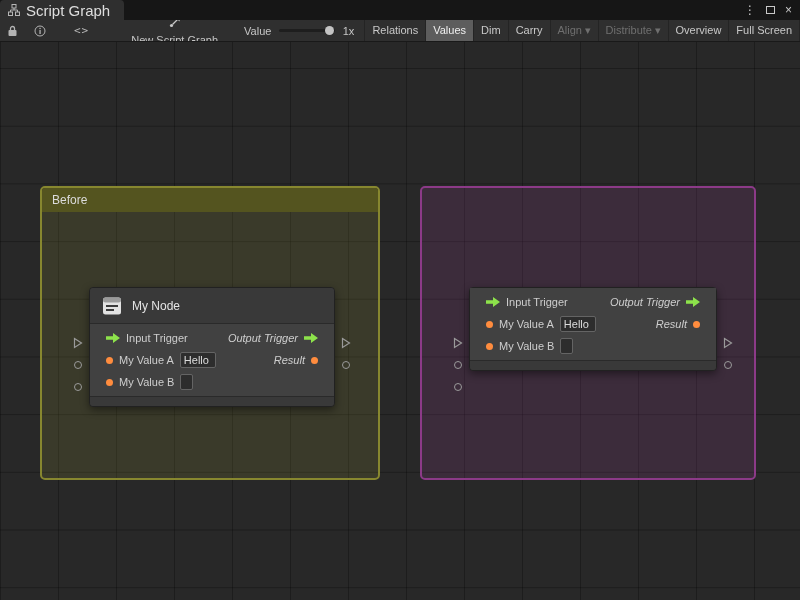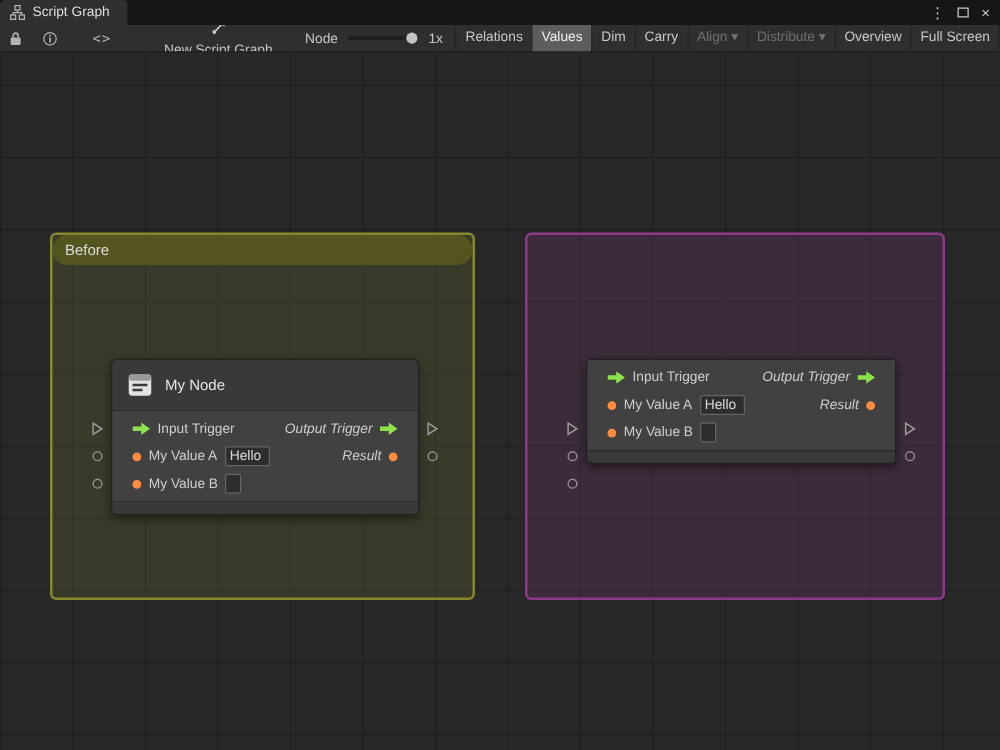--- a/index.html
+++ b/index.html
@@ -2,21 +2,21 @@
 <html style="--accent-green: #8de24b; --accent-orange: #ff8c3e; --before-border: #87872f; --before-header: #54541f; --before-fill: rgba(130,130,48,0.20); --after-border: #8c3a88; --after-header: #5c2759; --after-fill: rgba(140,58,136,0.20);"><head>
 <meta charset="utf-8">
 <style>
   * { margin:0; padding:0; box-sizing:border-box; }
   html,body { width:800px; height:600px; overflow:hidden; }
   body { font-family:"Liberation Sans","DejaVu Sans",sans-serif; background:#282828; color:#c8c8c8; -webkit-user-select:none; user-select:none; }
   #window { position:relative; width:800px; height:600px; overflow:hidden; background:#282828; }
 
   
   #tabbar { position:absolute; top:0; left:0; width:800px; height:20px; background:#161616; display:flex; align-items:flex-end; }
-  .tab { height:20px; display:flex; align-items:center; gap:6px; padding:0 14px 0 8px; background:#2f2f2f; border-radius:4px 4px 0 0; font-size:11px; color:#dedede; }
+  .tab { height:20px; display:flex; align-items:center; gap:6px; padding:0 14px 0 8px; background:#2f2f2f; border-radius:4px 4px 0 0; font-size:15px; color:#dedede; }
   .tab svg { display:block; }
   #tabbar-right { margin-left:auto; display:flex; align-items:center; gap:10px; padding-right:8px; height:20px; }
   .win-glyph { font-size:12px; color:#c8c8c8; line-height:20px; cursor:default; }
   .maxbox { width:9px; height:8px; border:1px solid #c8c8c8; display:inline-block; }
 
   
   #toolbar { position:absolute; top:20px; left:0; width:800px; height:22px; background:#2f2f2f; border-bottom:1px solid #191919; display:flex; align-items:center; font-size:11px; white-space:nowrap; overflow:hidden; }
   .ticon { display:flex; align-items:center; justify-content:center; height:22px; }
   .code-glyph { font-family:"DejaVu Sans Mono",monospace; font-size:11px; color:#b9b9b9; letter-spacing:1px; }
   .tb-label { color:#c6c6c6; }
@@ -35,27 +35,27 @@
       linear-gradient(to right, rgba(0,0,0,0.28) 1px, transparent 1px),
       linear-gradient(to bottom, rgba(0,0,0,0.28) 1px, transparent 1px);
     background-size:58px 57.7px;
     background-position:0px 26px;
   }
 
   
   .group { position:absolute; border-radius:5px; border:2px solid; overflow:visible; }
   .group-header { height:24px; line-height:24px; padding-left:10px; font-size:12px; color:#dcdcdc; border-radius:3px 3px 0 0; }
   .group.before { left:40px; top:144px; width:340px; height:294px; border-color:var(--before-border); background:var(--before-fill); }
-  .group.before .group-header { background:var(--before-header);border-radius:12px; }
+  .group.before .group-header { background:var(--before-header); }
   .group.after { left:420px; top:144px; width:336px; height:294px; border-color:var(--after-border); background:var(--after-fill); }
   .group.after .group-header { background:var(--after-header); }
 
   
   .node { position:absolute; left:47px; top:99px; width:246px; background:#3e3e3e; border:1px solid #212121; border-radius:4px; box-shadow:0 3px 8px rgba(0,0,0,0.45); }
-  .node-header { display:flex; align-items:center; gap:9px; height:41px; padding:0 11px; background:#393939; border-bottom:1px solid #2a2a2a; border-radius:4px 4px 0 0; }
+  .node-header { display:flex; align-items:center; gap:9px; height:36px; padding:0 11px; background:#393939; border-bottom:1px solid #2a2a2a; border-radius:4px 4px 0 0; }
   .node-title { font-size:12px; color:#e4e4e4; }
   .node-body { padding:3px 0; background:#414141; }
   .port-row { height:22px; display:flex; align-items:center; padding:0 16px; }
   .port-left { display:flex; align-items:center; gap:6px; }
   .port-right { margin-left:auto; display:flex; align-items:center; gap:6px;font-style:italic; }
   .port-label { font-size:11px; color:#cecece; }
   .arrow { color:var(--accent-green); display:flex; align-items:center; }
   .dot { width:7px; height:7px; border-radius:50%; background:var(--accent-orange); }
   .field { width:36px; height:16px; background:#2d2d2d; border:1px solid #646464; border-radius:2px; color:#dcdcdc; font-size:11px; padding:0 3px; font-family:"Liberation Sans","DejaVu Sans",sans-serif; }
   .field.small { width:13px; }
@@ -107,21 +107,21 @@
     <span class="graph-name" style="margin-left:42px">
       <span>
         <svg width="12" height="12" viewBox="0 0 12 12">
           <circle cx="2.5" cy="9.5" r="1.6" fill="#c9c9c9"></circle>
           <path d="M3.5 8.5 L9 3" stroke="#c9c9c9" stroke-width="1.3" fill="none"></path>
           <path d="M6.5 1.5 L11 1 L10.5 5.5 Z" fill="#c9c9c9"></path>
         </svg>
       </span>
       <span class="tb-label">New Script Graph</span>
     </span>
-    <span class="tb-label" style="margin-left:26px">Node</span>
+    <span class="tb-label" style="margin-left:26px">Value</span>
     <span class="zoom-track">
       <span class="zoom-thumb"></span>
     </span>
     <span class="tb-label" style="margin-left:8px">1x</span>
 
     <div class="btn-strip">
       <span class="tb-btn">Relations</span>
       <span class="tb-btn active">Values</span>
       <span class="tb-btn">Dim</span>
       <span class="tb-btn">Carry</span>

